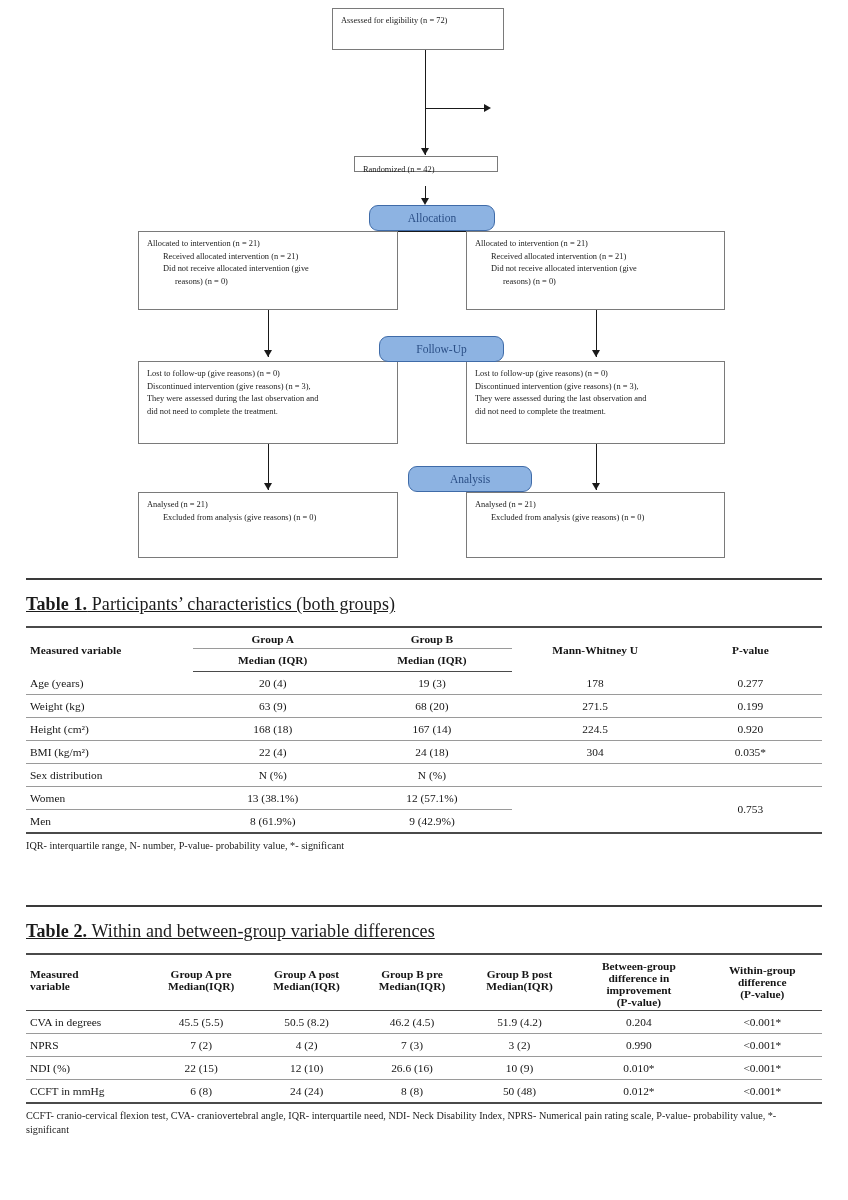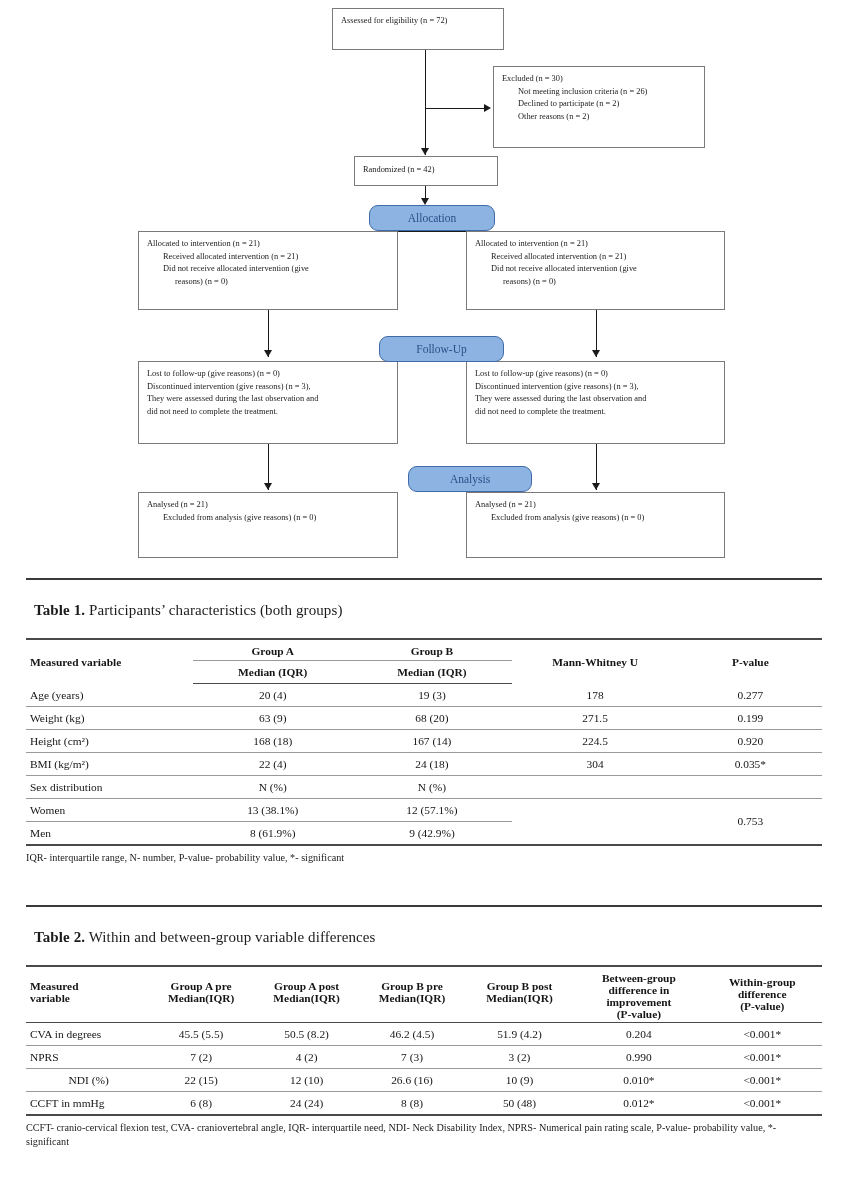--- a/index.html
+++ b/index.html
@@ -72,25 +72,26 @@
     position: absolute;
     width: 0; height: 0;
     border-top: 4px solid transparent;
     border-bottom: 4px solid transparent;
     border-left: 7px solid #1a1a1a;
   }
 
   
   .table-block { position: absolute; left: 26px; width: 796px; }
   .tbl-caption {
-    font-size: 15px;
+    font-size: 18px;
     color: #1b1b1b;
-    margin: 8px;
+    margin: 0;
     padding: 0 0 2px 0;
     letter-spacing: .1px;
+    text-decoration: underline;
   }
   .tbl-caption b { font-weight: bold; }
 
   .rule-thick { height: 2.4px; background: #3a3a3a; width: 100%; }
   .rule-med   { height: 1.6px; background: #4a4a4a; width: 100%; }
 
   table.data {
     width: 100%;
     border-collapse: collapse;
     font-size: 11.4px;
@@ -123,28 +124,22 @@
   <div class="fc-box" style="left:332px; top:8px; width:172px; height:42px;">
     <span class="ln">Assessed for eligibility (n = 72)</span>
   </div>
 
   <div class="vline" style="left:425px; top:50px; height:105px;"></div>
   <div class="arrow-down" style="left:421px; top:148px;"></div>
 
   <div class="hline" style="left:425px; top:108px; width:60px;"></div>
   <div class="arrow-right" style="left:484px; top:104px;"></div>
 
-  <div class="fc-box" style="left:493px; top:66px; width:212px; height:82px;">
-    <span class="ln">Excluded  (n = 30)</span>
-    <span class="ln ind1">Not meeting inclusion criteria (n = 26)</span>
-    <span class="ln ind1">Declined to participate (n = 2)</span>
-    <span class="ln ind1">Other reasons (n = 2)</span>
-  </div>
-
-  <div class="fc-box" style="left:354px; top:156px; width:144px; height:30px; padding-top:7px;">
+
+  <div class="fc-box" style="left:354px; top:156px; width:144px; height:16px; padding-top:7px;">
     <span class="ln">Randomized (n = 42)</span>
   </div>
 
   <div class="vline" style="left:425px; top:186px; height:16px;"></div>
   <div class="arrow-down" style="left:421px; top:198px;"></div>
 
   <div class="fc-banner" style="left:369px; top:205px; width:126px;">
     <span>Allocation</span>
   </div>
 
@@ -356,21 +351,21 @@
       <tr class="brow">
         <td class="tl" style="padding-left:4px;">NPRS</td>
         <td class="tc">7 (2)</td>
         <td class="tc">4 (2)</td>
         <td class="tc">7 (3)</td>
         <td class="tc">3 (2)</td>
         <td class="tc">0.990</td>
         <td class="tc">&lt;0.001*</td>
       </tr>
       <tr class="brow">
-        <td class="tl" style="padding-left:4px;text-align:center;">NDI (%)</td>
+        <td class="tl" style="padding-left:4px;">NDI (%)</td>
         <td class="tc">22 (15)</td>
         <td class="tc">12 (10)</td>
         <td class="tc">26.6 (16)</td>
         <td class="tc">10 (9)</td>
         <td class="tc">0.010*</td>
         <td class="tc">&lt;0.001*</td>
       </tr>
       <tr>
         <td class="tl" style="padding-left:4px;">CCFT in mmHg</td>
         <td class="tc">6 (8)</td>

